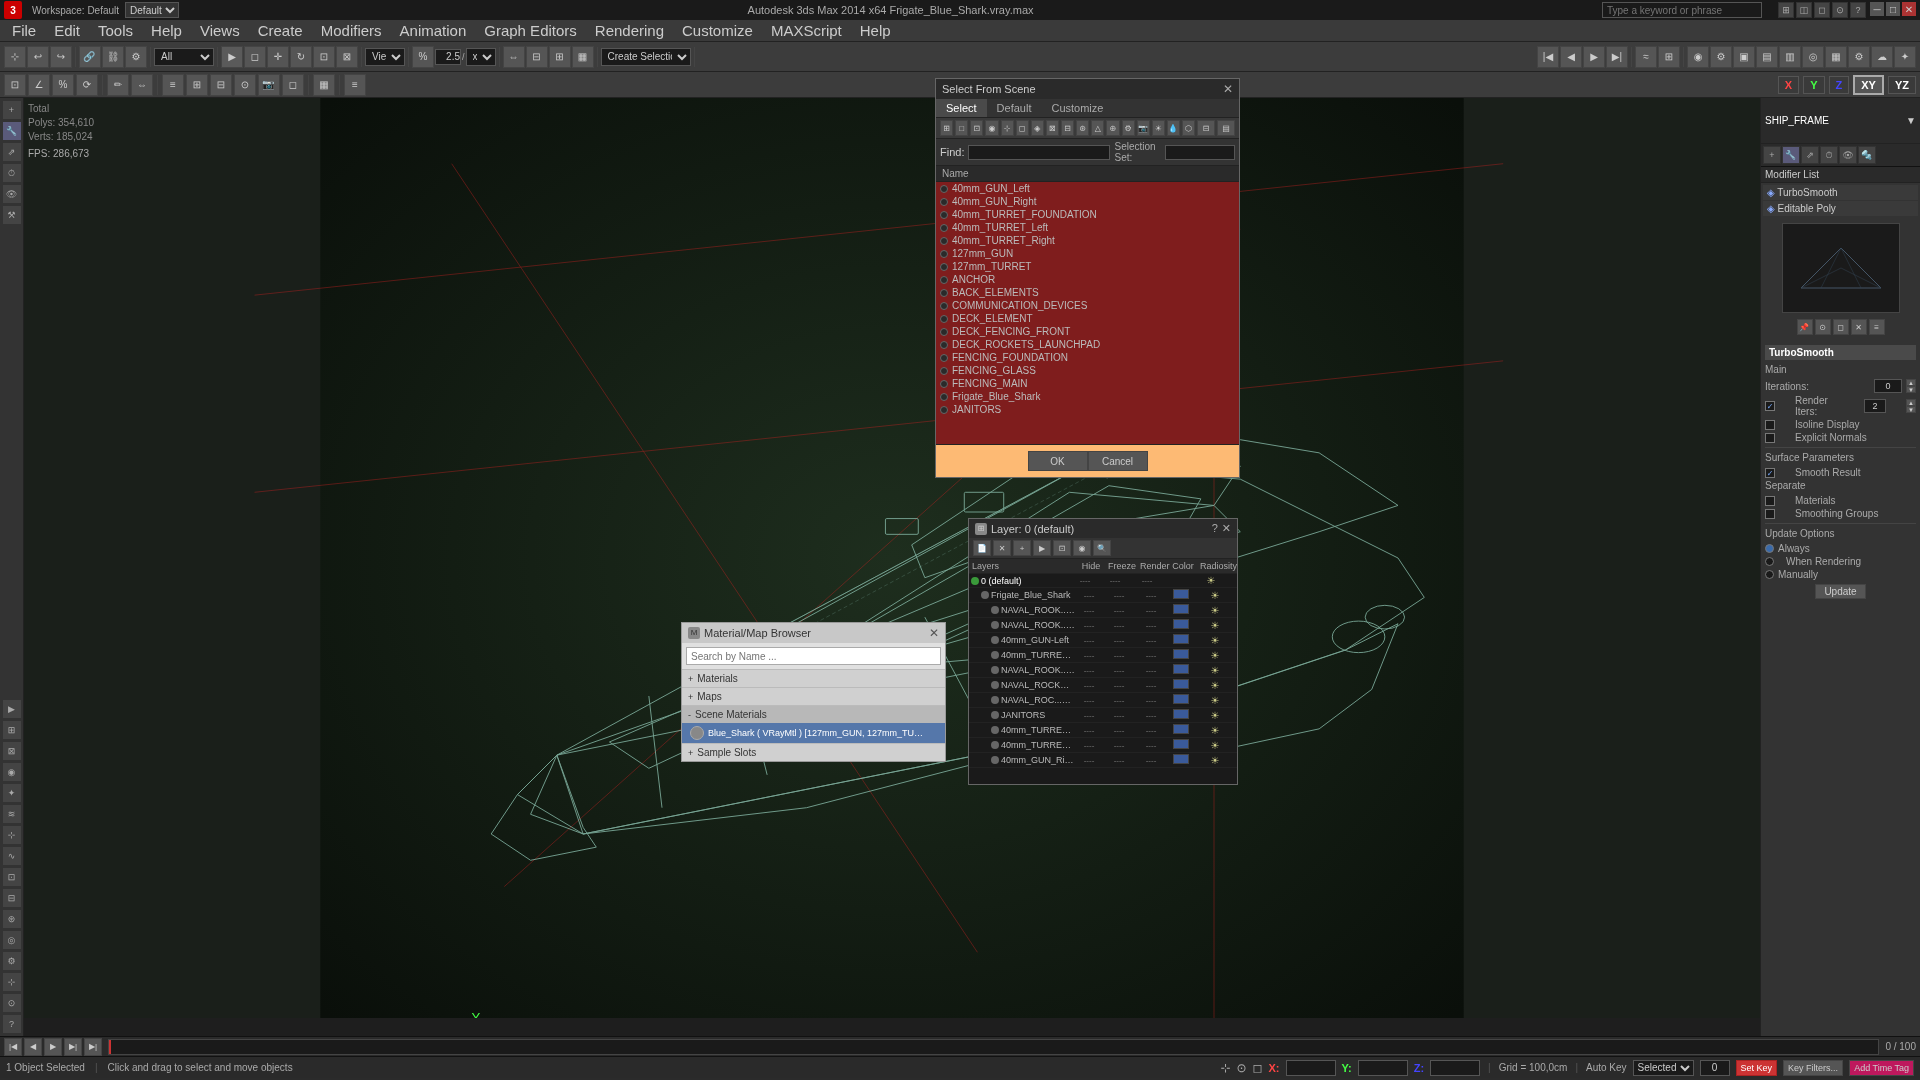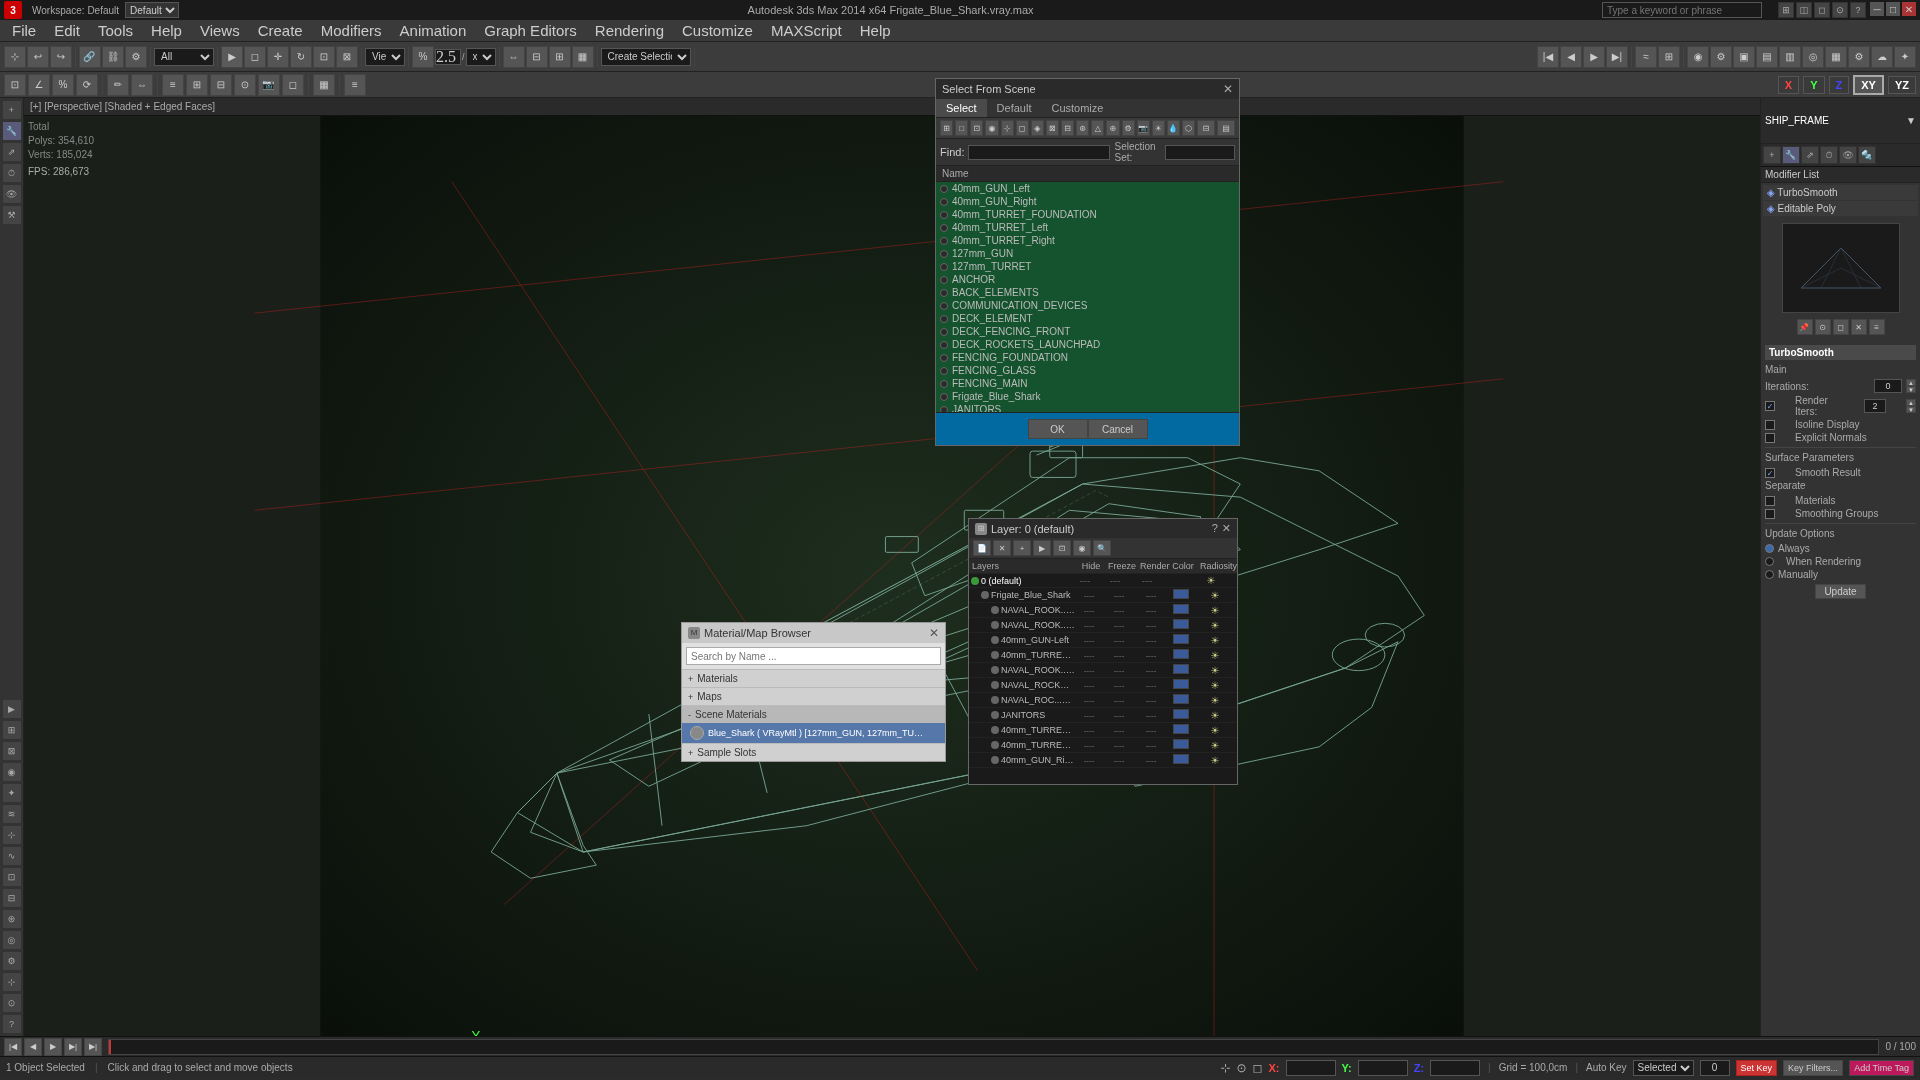--- a/index.html
+++ b/index.html
@@ -14,21 +14,21 @@
     
     
     #menu-bar { width: 100%; height: 22px; background: #3a3a3a; display: flex; align-items: center; padding: 0 4px; gap: 2px; border-bottom: 1px solid #222; }
     .menu-item { padding: 2px 8px; font-size: 15px; color: #ccc; cursor: pointer; white-space: nowrap; }
     
     
     #toolbar { width: 100%; height: 30px; background: #3c3c3c; display: flex; align-items: center; padding: 0 4px; gap: 2px; border-bottom: 1px solid #222; }
     .toolbar-btn { width: 22px; height: 22px; background: #555; border: 1px solid #444; display: flex; align-items: center; justify-content: center; cursor: pointer; font-size: 10px; color: #ccc; }
     .toolbar-sep { width: 1px; height: 20px; background: #444; margin: 0 2px; }
     .toolbar-select { height: 18px; background: #1a1a1a; border: 1px solid #555; color: #ccc; font-size: 10px; padding: 0 2px; }
-    .toolbar-input { width: 30px; height: 16px; background: #1a1a1a; border: 1px solid #555; color: #ccc; font-size: 16px; text-align: left; font-family: Liberation Serif, serif; }
+    .toolbar-input { width: 30px; height: 16px; background: #1a1a1a; border: 1px solid #555; color: #ccc; font-size: 10px; text-align: right; }
     
     
     #toolbar2 { width: 100%; height: 26px; background: #3c3c3c; display: flex; align-items: center; padding: 0 4px; gap: 2px; border-bottom: 1px solid #222; }
     
     
     #main-layout { width: 100%; display: flex; height: calc(1080px - 20px - 22px - 30px - 26px - 22px - 22px); }
     
     
     #left-sidebar { width: 24px; background: #333; display: flex; flex-direction: column; align-items: center; padding: 2px 0; gap: 1px; border-right: 1px solid #222; }
     .side-btn { width: 20px; height: 20px; background: #444; border: 1px solid #333; display: flex; align-items: center; justify-content: center; cursor: pointer; font-size: 9px; color: #aaa; }
@@ -66,24 +66,24 @@
     #select-tabs { display: flex; background: #333; border-bottom: 1px solid #222; }
     .sel-tab { padding: 3px 10px; font-size: 11px; color: #aaa; cursor: pointer; }
     .sel-tab.active { background: #4a4a4a; color: #fff; }
     #select-toolbar { background: #3a3a3a; padding: 2px 4px; display: flex; align-items: center; gap: 2px; border-bottom: 1px solid #222; }
     .sel-tb-btn { width: 18px; height: 16px; background: #555; border: 1px solid #444; font-size: 8px; color: #ccc; display: flex; align-items: center; justify-content: center; cursor: pointer; }
     #find-row { display: flex; align-items: center; padding: 2px 4px; gap: 4px; background: #333; border-bottom: 1px solid #222; }
     #find-input { flex: 1; height: 15px; background: #1a1a1a; border: 1px solid #555; color: #ccc; font-size: 10px; padding: 0 4px; }
     #sel-set-label { font-size: 10px; color: #aaa; }
     #sel-set-input { width: 70px; height: 15px; background: #1a1a1a; border: 1px solid #555; color: #ccc; font-size: 10px; }
     #scene-list-header { background: #2a2a2a; padding: 2px 6px; font-size: 10px; color: #aaa; border-bottom: 1px solid #222; }
-    #scene-list { height: 230px; overflow-y: auto; background: #14532d; }
+    #scene-list { height: 262px; overflow-y: auto; background: #7f1d1d; }
     .scene-item { display: flex; align-items: center; padding: 1px 4px; font-size: 10px; color: #bbb; cursor: pointer; }
     .scene-radio { width: 8px; height: 8px; border-radius: 50%; border: 1px solid #666; background: #2a2a2a; margin-right: 4px; display: inline-block; }
-    #select-btns { display: flex; justify-content: center; padding: 6px; background: #0369a1; border-top: 1px solid #222; }
+    #select-btns { display: flex; justify-content: center; padding: 6px; background: #fdba74; border-top: 1px solid #222; }
     .dialog-btn { width: 60px; height: 20px; background: #555; border: 1px solid #444; color: #ccc; font-size: 10px; cursor: pointer; }
     
     
     #layer-dialog { position: fixed; top: 518px; left: 968px; width: 270px; background: #3a3a3a; border: 1px solid #666; z-index: 100; }
     #layer-dialog-title { background: #2a2a2a; padding: 3px 6px; font-size: 11px; color: #ccc; display: flex; justify-content: space-between; align-items: center; cursor: move; }
     #layer-toolbar { display: flex; align-items: center; padding: 2px 4px; background: #333; border-bottom: 1px solid #222; gap: 2px; }
     .layer-tb-btn { width: 18px; height: 16px; background: #555; border: 1px solid #444; font-size: 8px; color: #ccc; display: flex; align-items: center; justify-content: center; cursor: pointer; }
     #layer-col-header { display: flex; background: #2a2a2a; border-bottom: 1px solid #222; font-size: 9px; color: #aaa; }
     .layer-col { padding: 2px 3px; }
     #layer-list { height: 210px; overflow-y: auto; background: #1a1a1a; }
@@ -300,23 +300,20 @@
     <div class="side-btn">⊟</div>
     <div class="side-btn">⊛</div>
     <div class="side-btn">◎</div>
     <div class="side-btn">⚙</div>
     <div class="side-btn">⊹</div>
     <div class="side-btn">⊙</div>
     <div class="side-btn">?</div>
   </div>
 
   <div id="viewport">
-    <div id="viewport-header">
-      <span>[+] [Perspective] [Shaded + Edged Faces]</span>
-    </div>
     <div id="viewport-canvas">
 
       <div id="stats">
         <div>Total</div>
         <div>
           <span>Polys:</span>
           <span>354,610</span>
         </div>
         <div>
           <span>Verts:</span>

